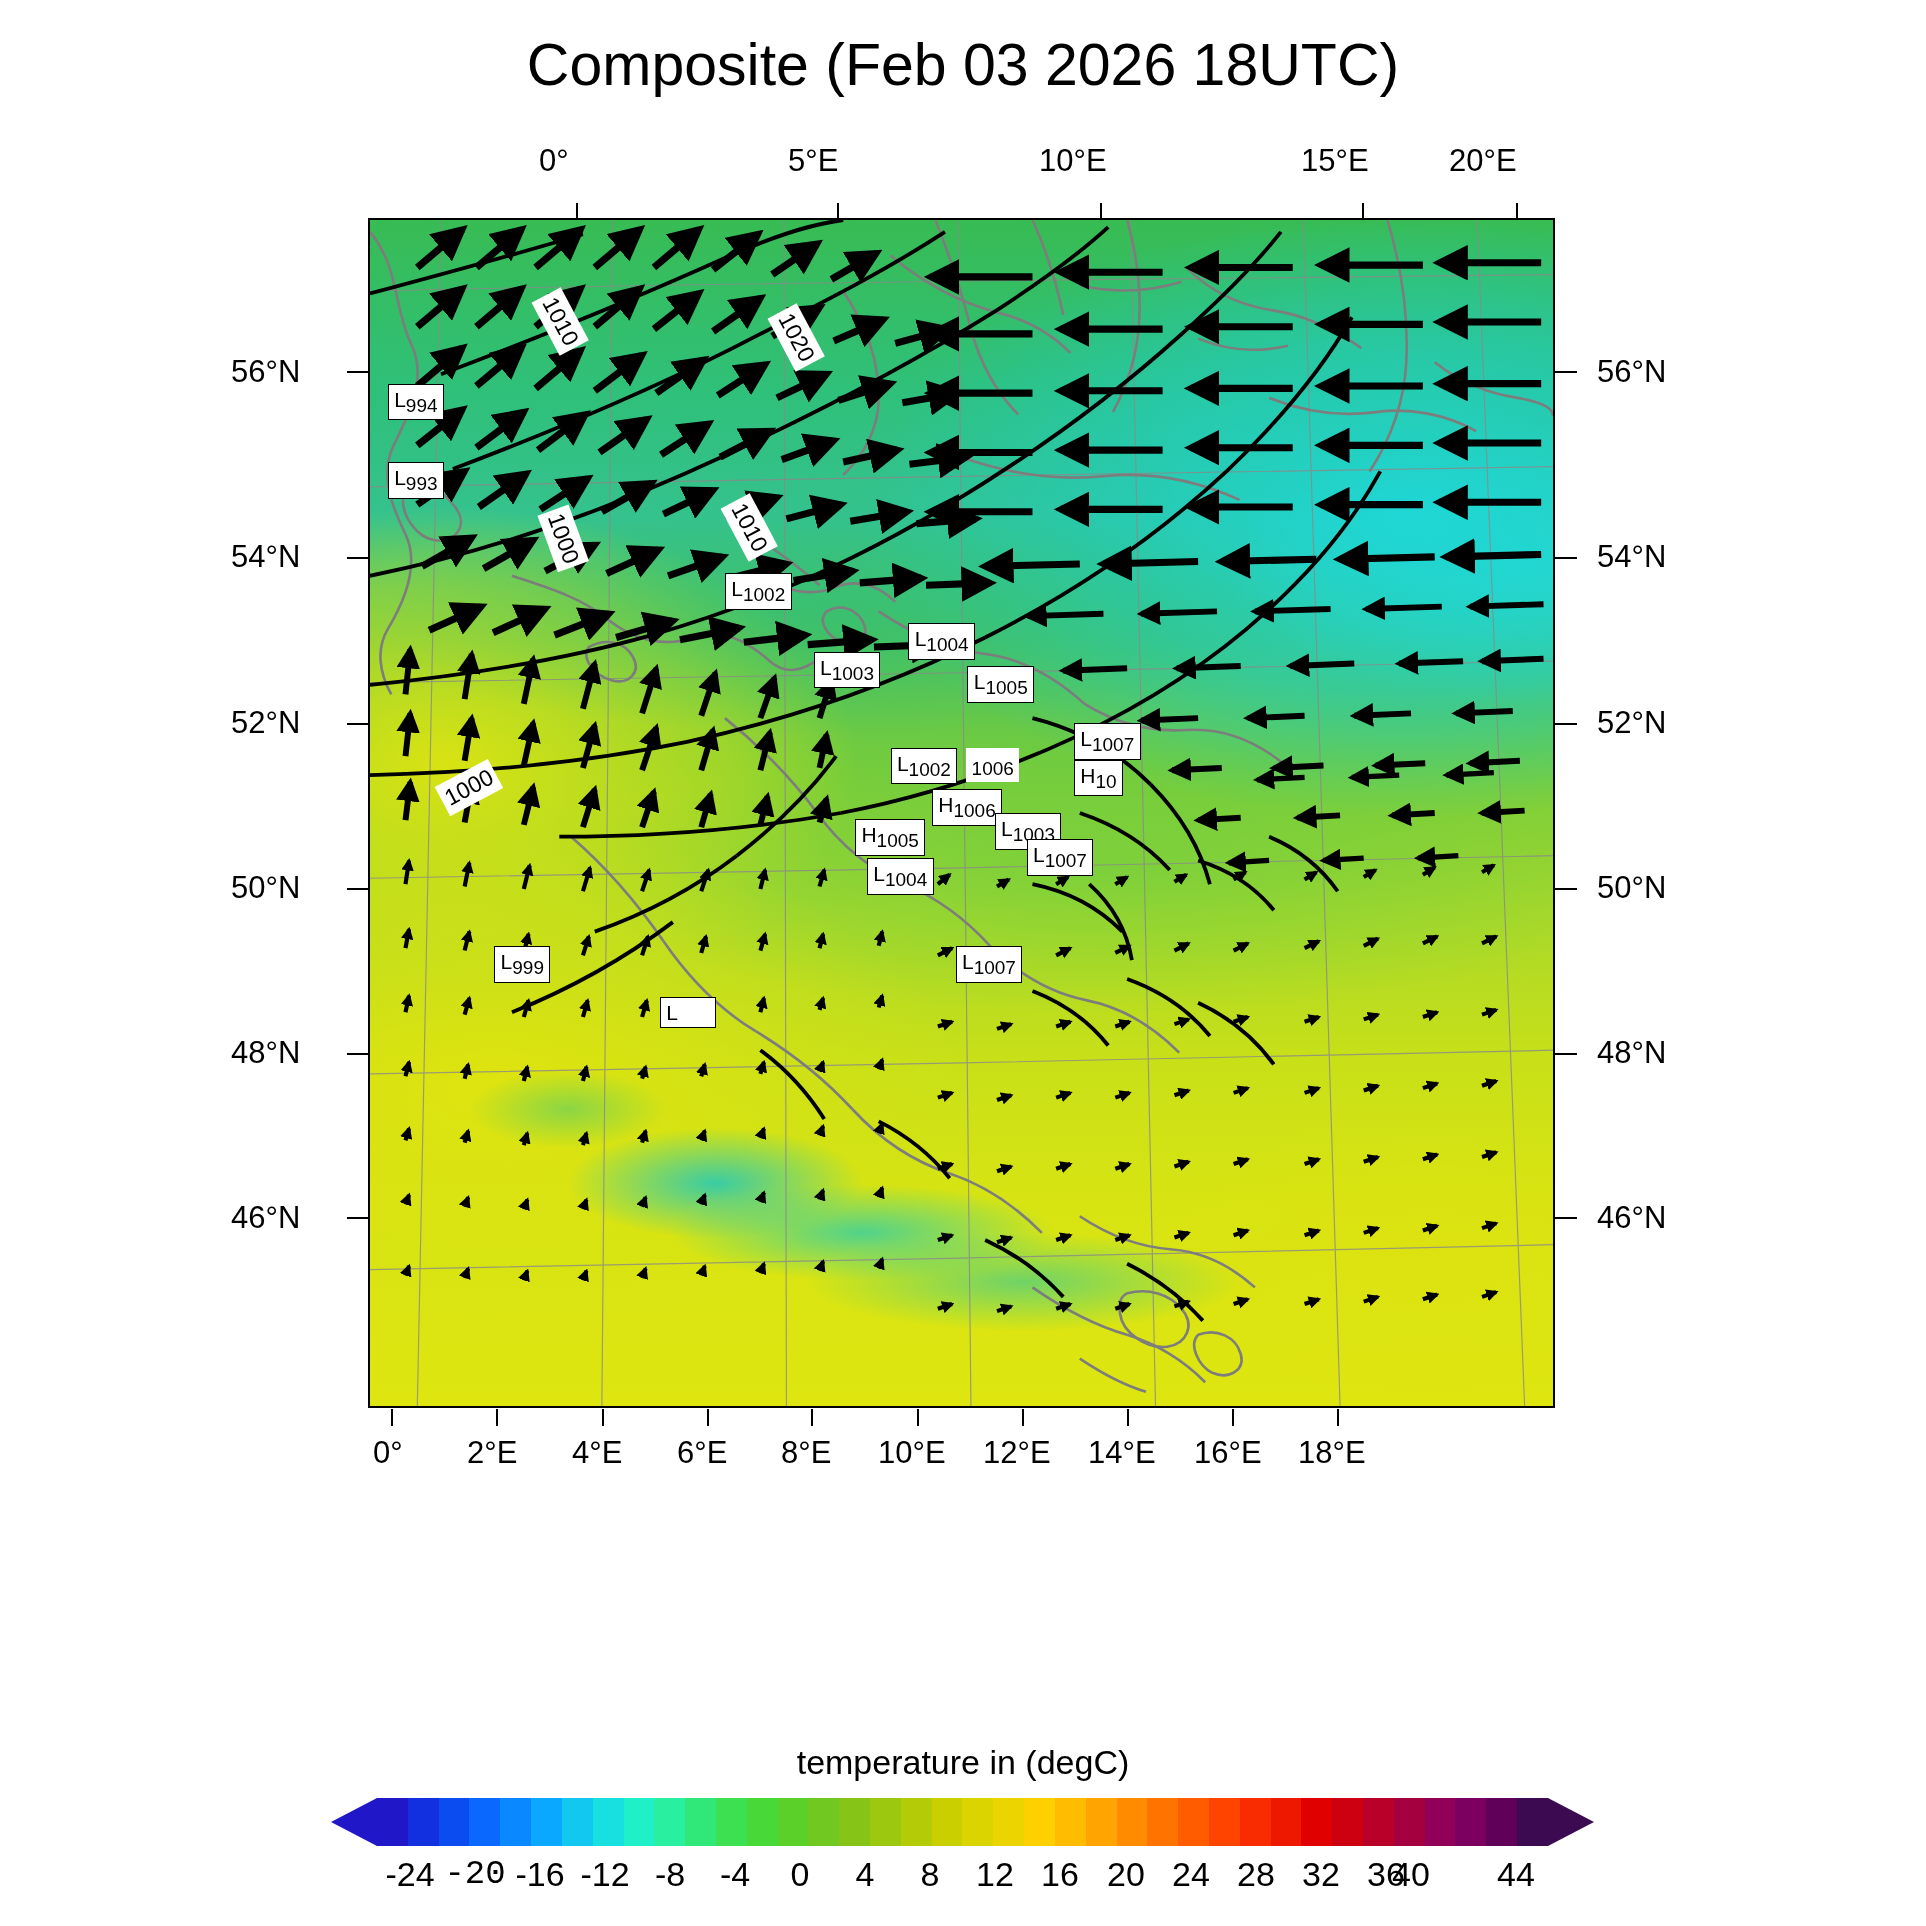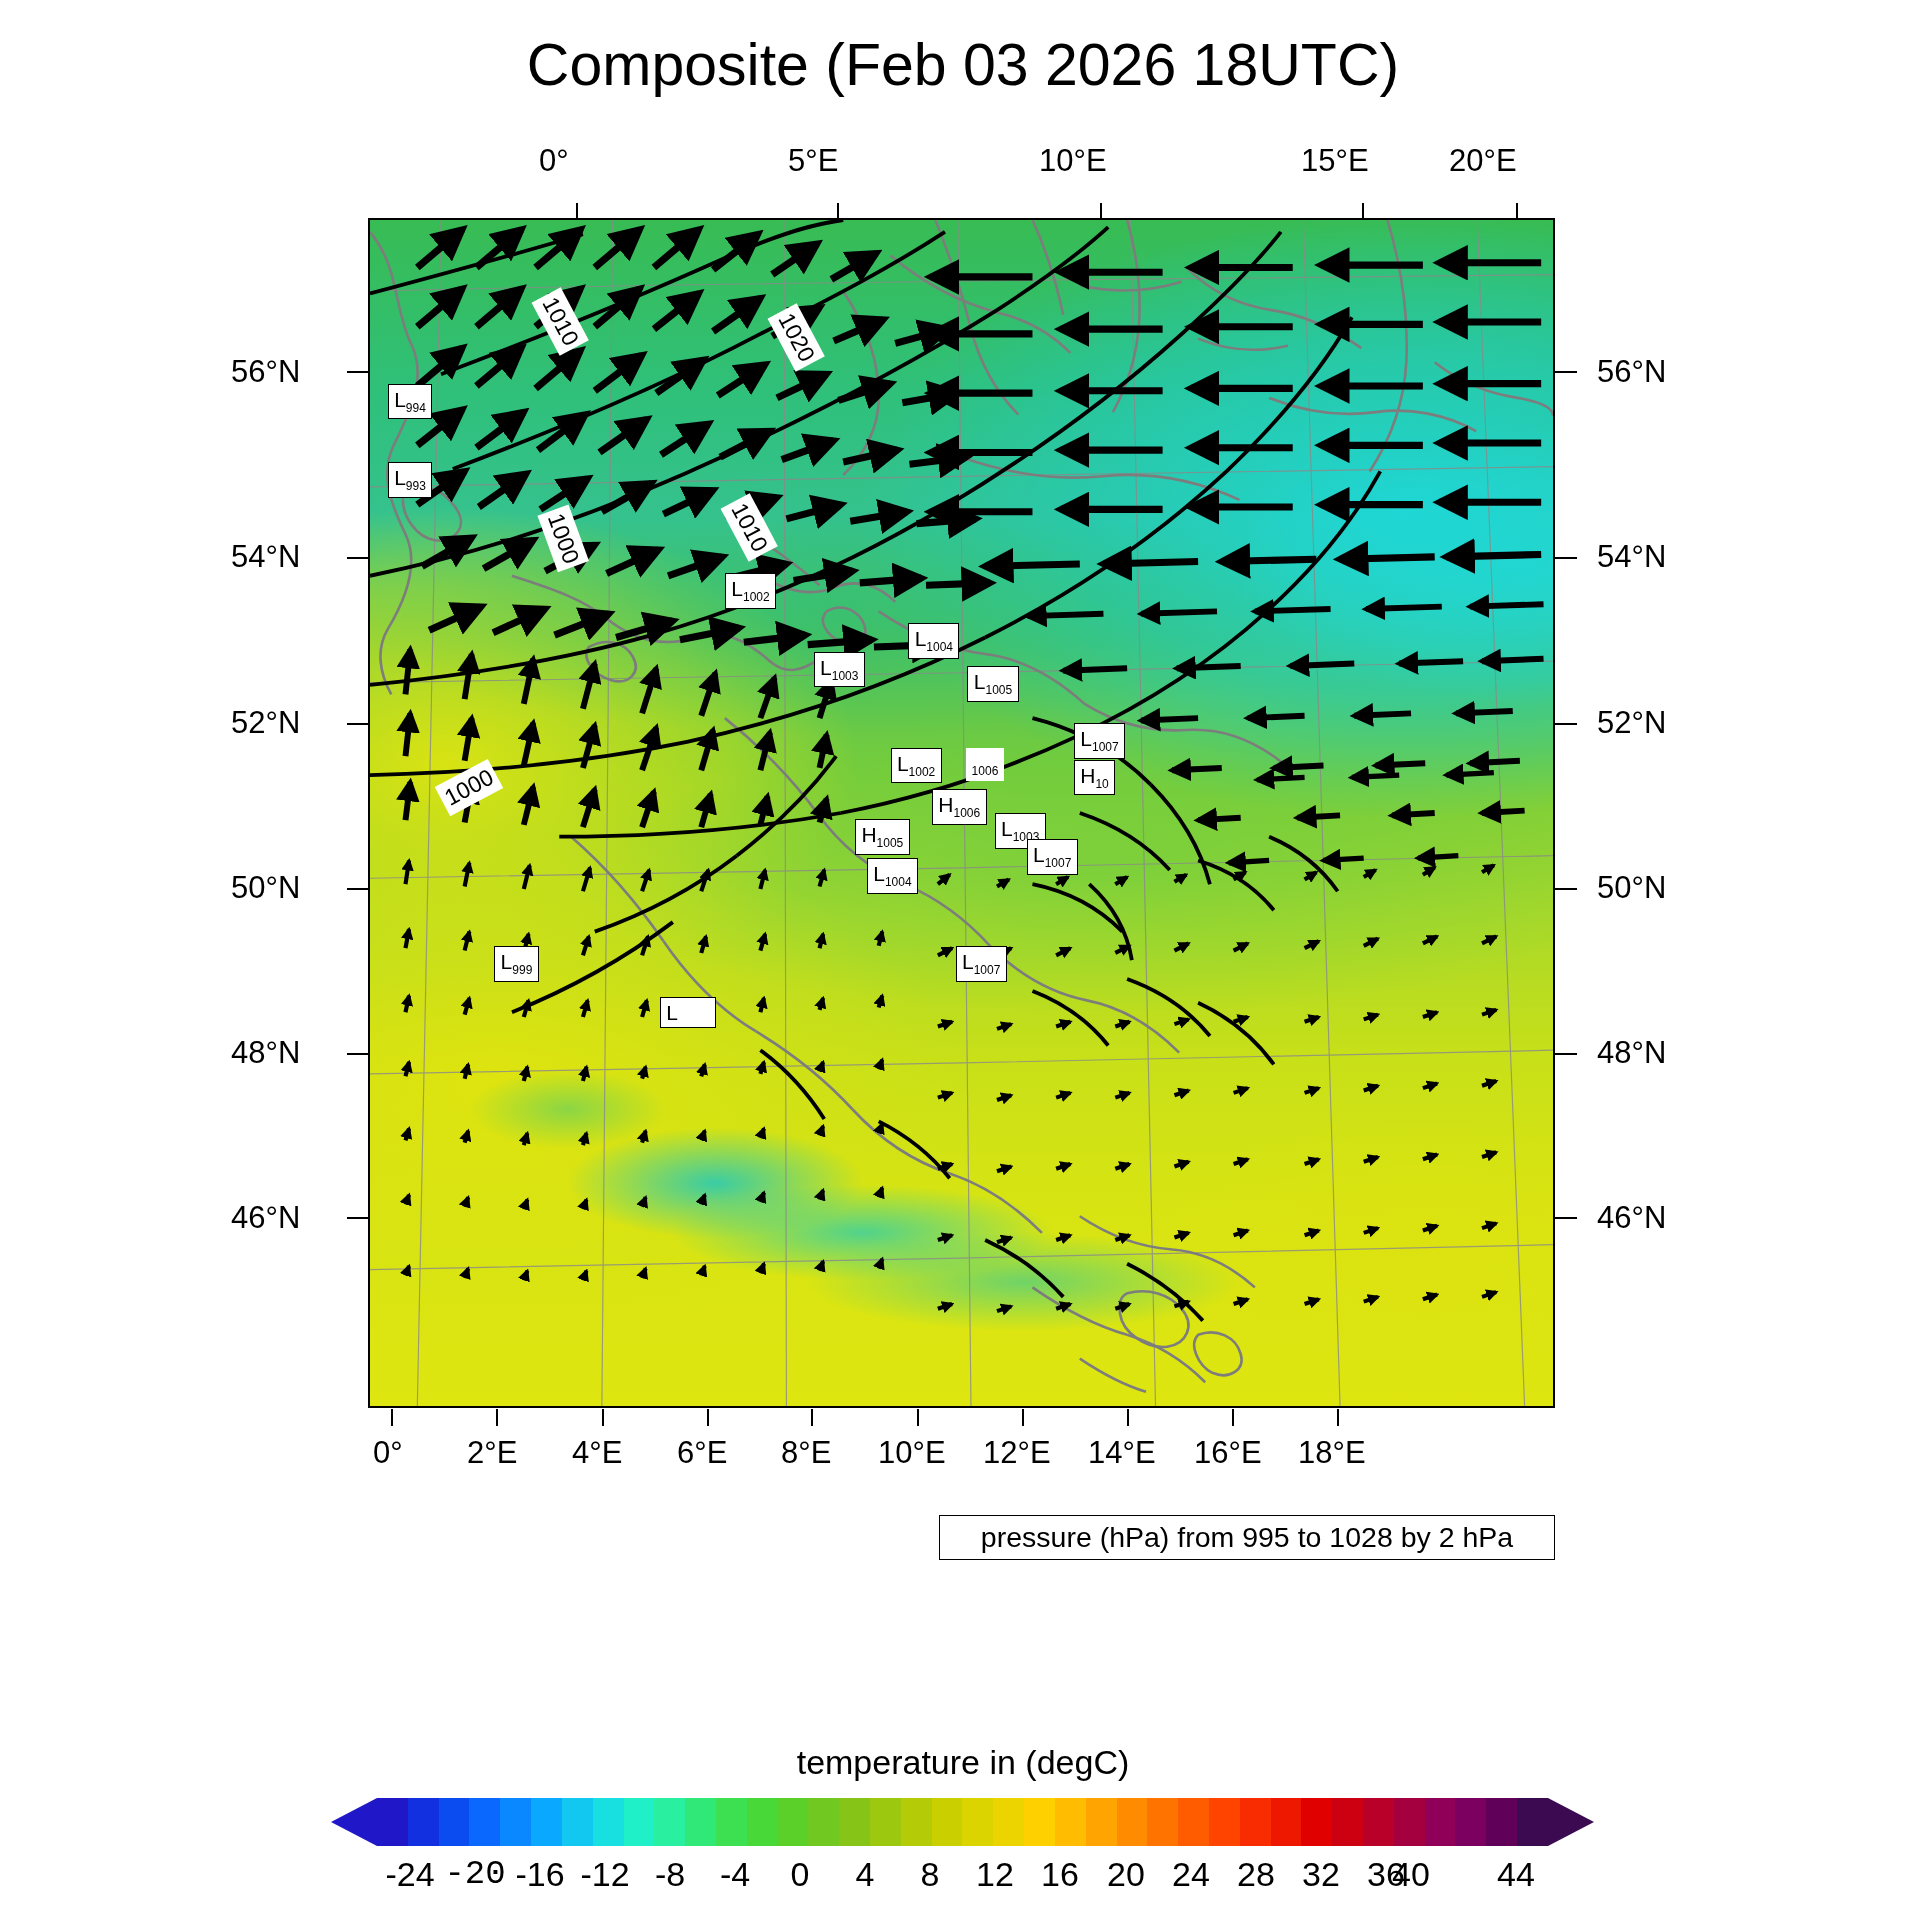--- a/index.html
+++ b/index.html
@@ -25,21 +25,21 @@
   
   .tick{position:absolute;background:#000;}
   .axlabel{position:absolute;font-size:31px;white-space:nowrap;}
 
   
   .plabel{
     position:absolute;background:#fff;border:1.5px solid #000;
     font-size:21px;line-height:1;padding:3.9px 5.4px 4.6px 5.4px;white-space:nowrap;
     font-family:"Liberation Sans",sans-serif;
   }
-  .plabel sub{font-size:12px;}
+  .plabel sub{font-size:19px;}
 
   
   .clabel{
     position:absolute;background:#fff;color:#000;font-size:23px;
     padding:3.1px 4.6px;white-space:nowrap;
   }
 
   
   .pressbox{
     position:absolute;left:939px;top:1515px;width:616px;height:45px;
@@ -625,23 +625,20 @@
   <div class="tick" style="left:1555px;top:888px;width:21.6px;height:2.3px;"></div>
   <div class="tick" style="left:1555px;top:1053px;width:21.6px;height:2.3px;"></div>
   <div class="tick" style="left:1555px;top:1217px;width:21.6px;height:2.3px;"></div>
   <div class="axlabel" style="left:1597px;top:354px;">56°N</div>
   <div class="axlabel" style="left:1597px;top:539px;">54°N</div>
   <div class="axlabel" style="left:1597px;top:705px;">52°N</div>
   <div class="axlabel" style="left:1597px;top:870px;">50°N</div>
   <div class="axlabel" style="left:1597px;top:1035px;">48°N</div>
   <div class="axlabel" style="left:1597px;top:1200px;">46°N</div>
 
-  <div class="pressbox">
-    <span>pressure (hPa) from 995 to 1028 by 2 hPa</span>
-  </div>
 
 
   <div class="cbtitle">temperature in (degC)</div>
   <div class="cbwrap">
     <div class="cbcap left"></div>
     <div class="cb" id="cb">
         <div style="background: rgb(32, 24, 200);"></div>
         <div style="background: rgb(18, 48, 224);"></div>
         <div style="background: rgb(10, 76, 240);"></div>
         <div style="background: rgb(10, 104, 255);"></div>

